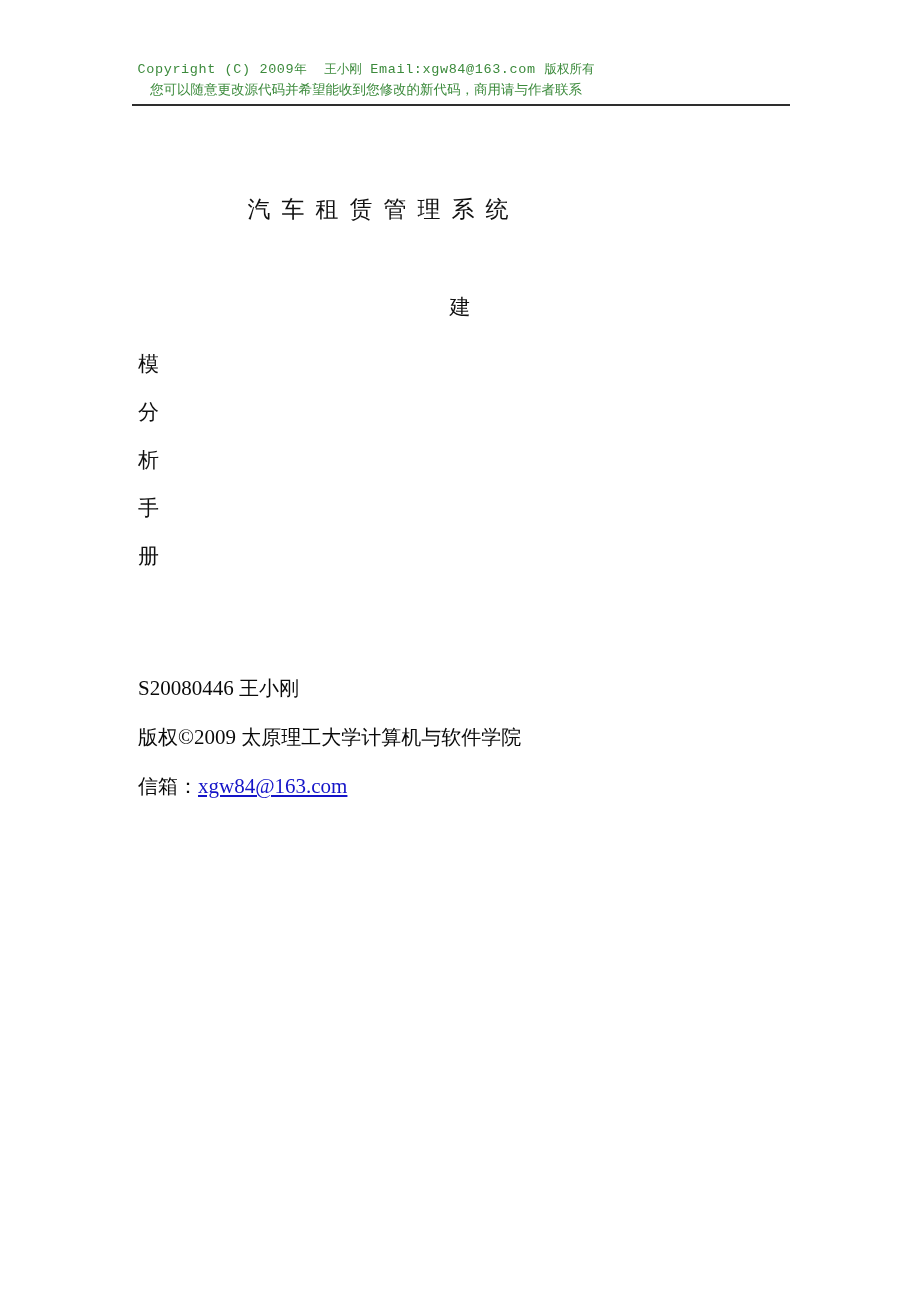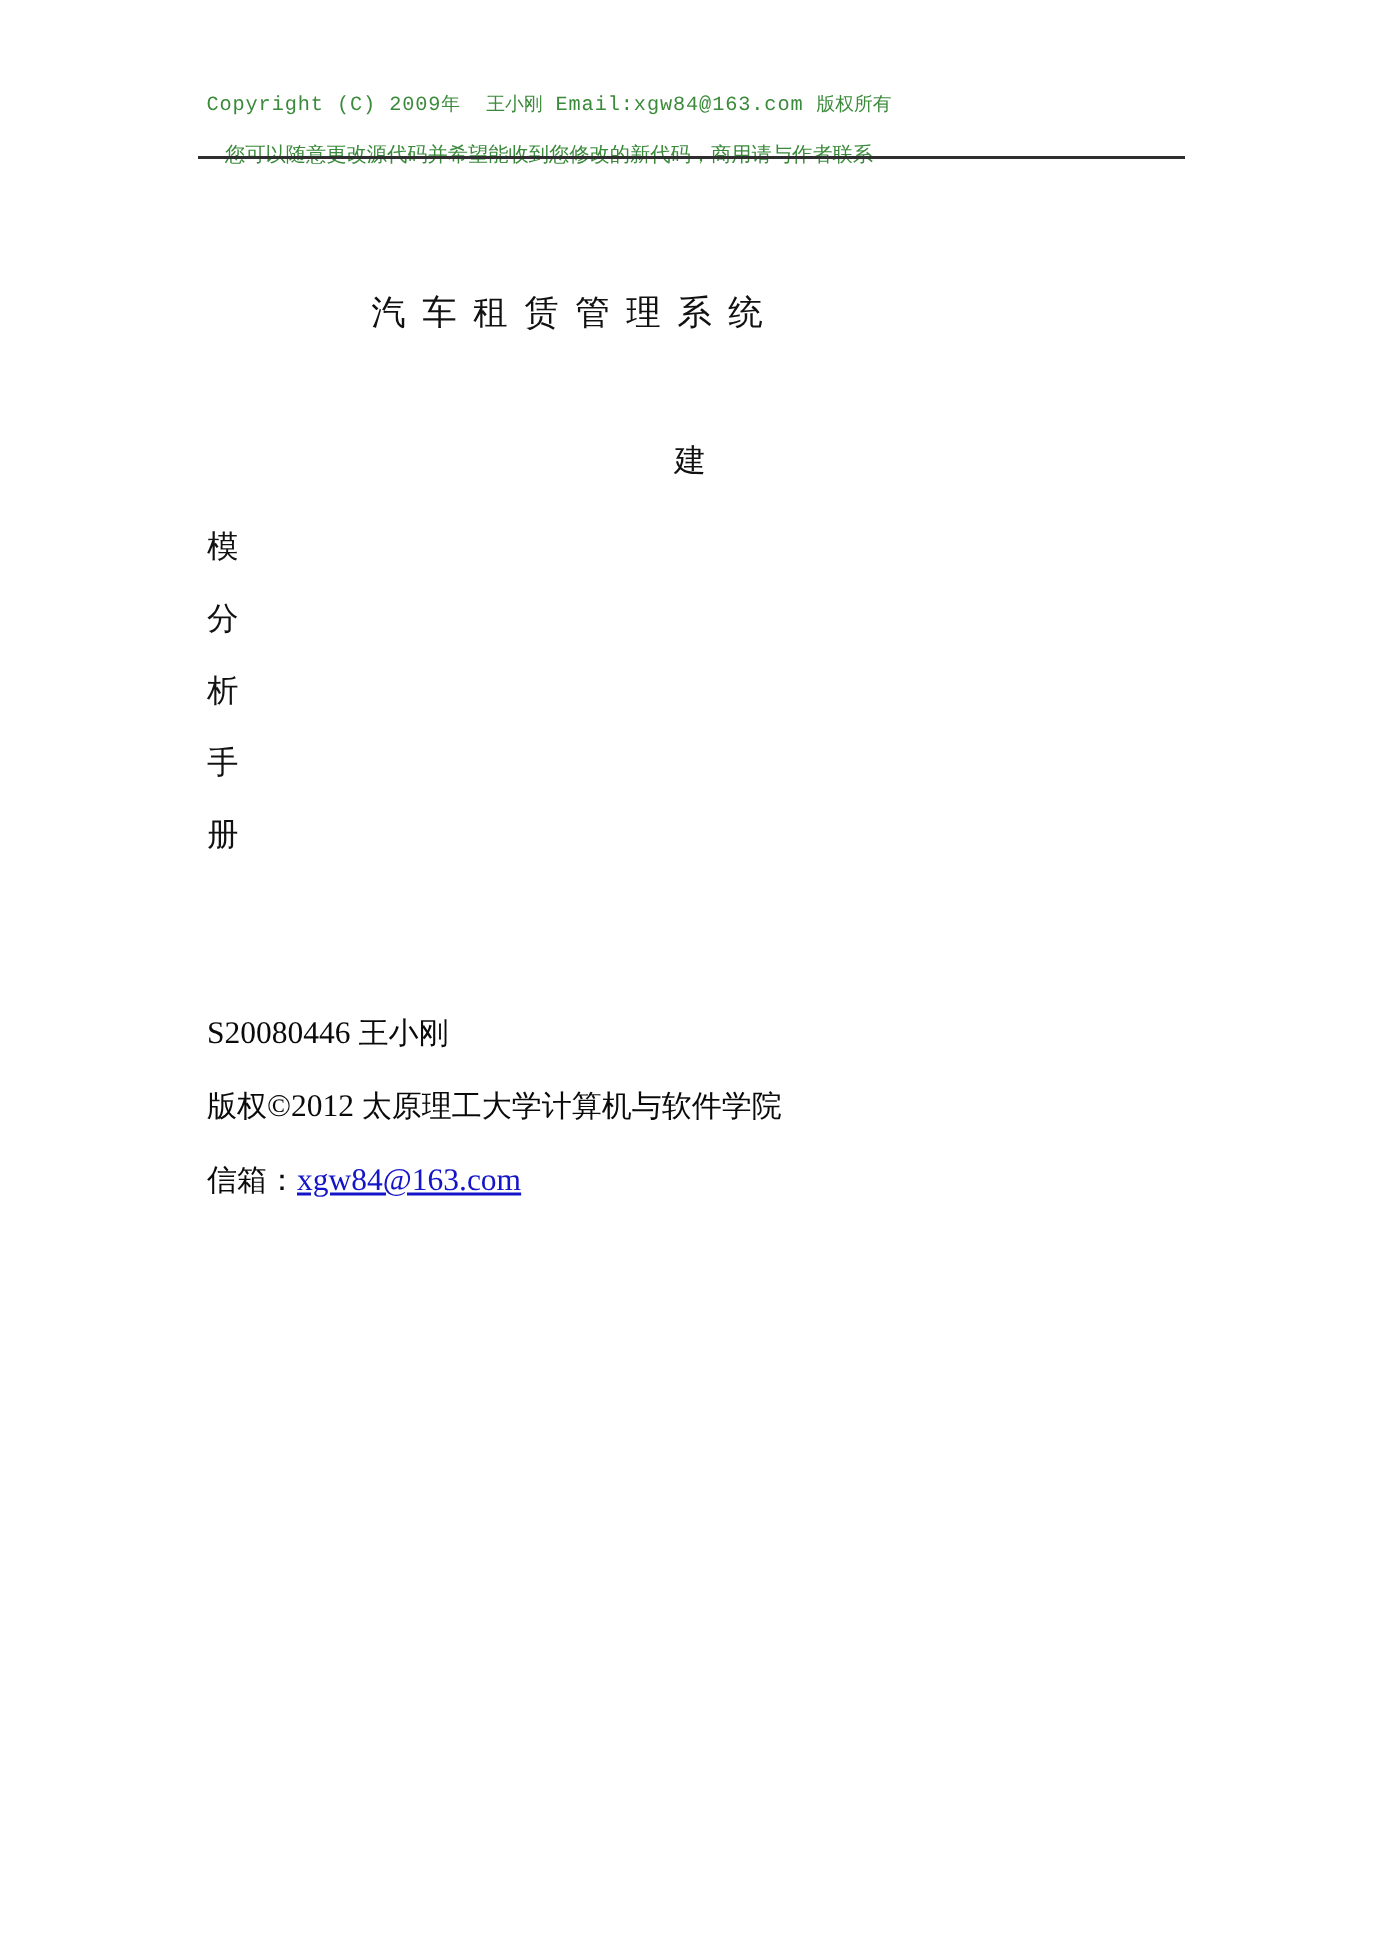--- a/index.html
+++ b/index.html
@@ -42,39 +42,39 @@
     font-family: "DejaVu Sans", sans-serif;
     font-size: 12.5px;
     letter-spacing: 0px;
   }
   .header-line-2 {
     font-family: Liberation Serif, serif;
     font-size: 13.5px;
     line-height: 20px;
     color: #3b8a3b;
     white-space: nowrap;
-    margin-top: 13px;
+    margin-top: 1px;
   }
   .header-rule {
     position: absolute;
     left: 132px;
     top: 104px;
     width: 658px;
     height: 2px;
     background: #2e2e2e;
   }
 
   
   .doc-title {
     position: absolute;
     left: 0;
     top: 193px;
     width: 756px;
     text-align: center;
-    font-family: Liberation Mono, monospace;
+    font-family: Liberation Serif, serif;
     font-size: 23px;
     line-height: 34px;
     font-weight: 400;
     letter-spacing: 11px;
     text-indent: 11px;
     color: #111111;
   }
 
   
   .subtitle-jian {
@@ -147,17 +147,17 @@
   <div class="subtitle-col">
     <span class="ch">模</span>
     <span class="ch">分</span>
     <span class="ch">析</span>
     <span class="ch">手</span>
     <span class="ch">册</span>
   </div>
 
   <div class="meta-block">
     <div class="meta-line"><span>S20080446 </span><span class="cjk">王小刚</span></div>
-    <div class="meta-line"><span class="cjk">版权</span><span>©2012 </span><span class="cjk">太原理工大学计算机与软件学院</span></div>
+    <div class="meta-line"><span class="cjk">版权</span><span>©2009 </span><span class="cjk">太原理工大学计算机与软件学院</span></div>
     <div class="meta-line"><span class="cjk">信箱：</span><span class="email-link">xgw84@163.com</span></div>
   </div>
 
 </div>
 
 </body></html>

